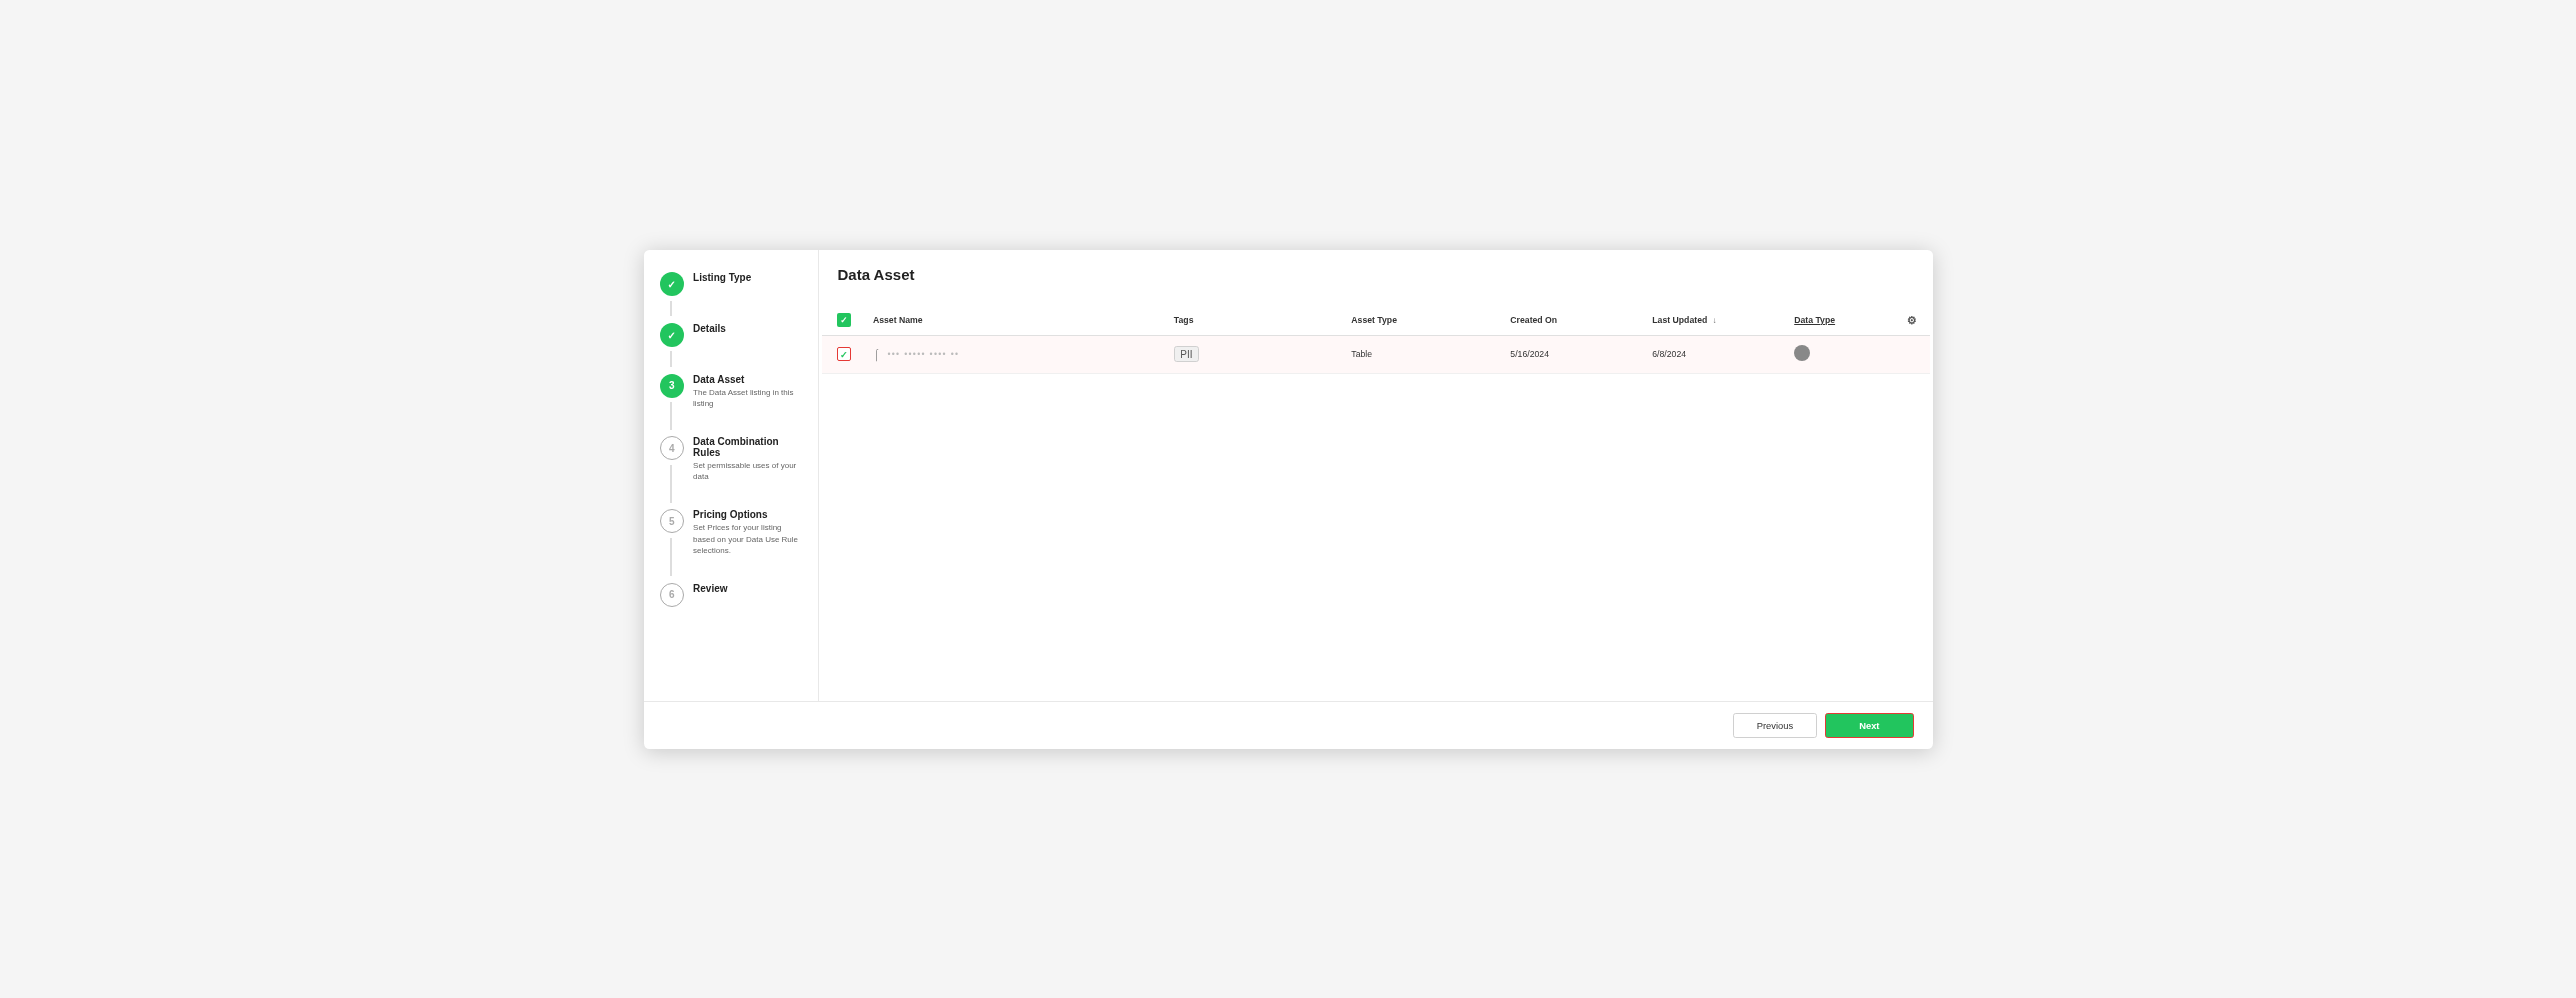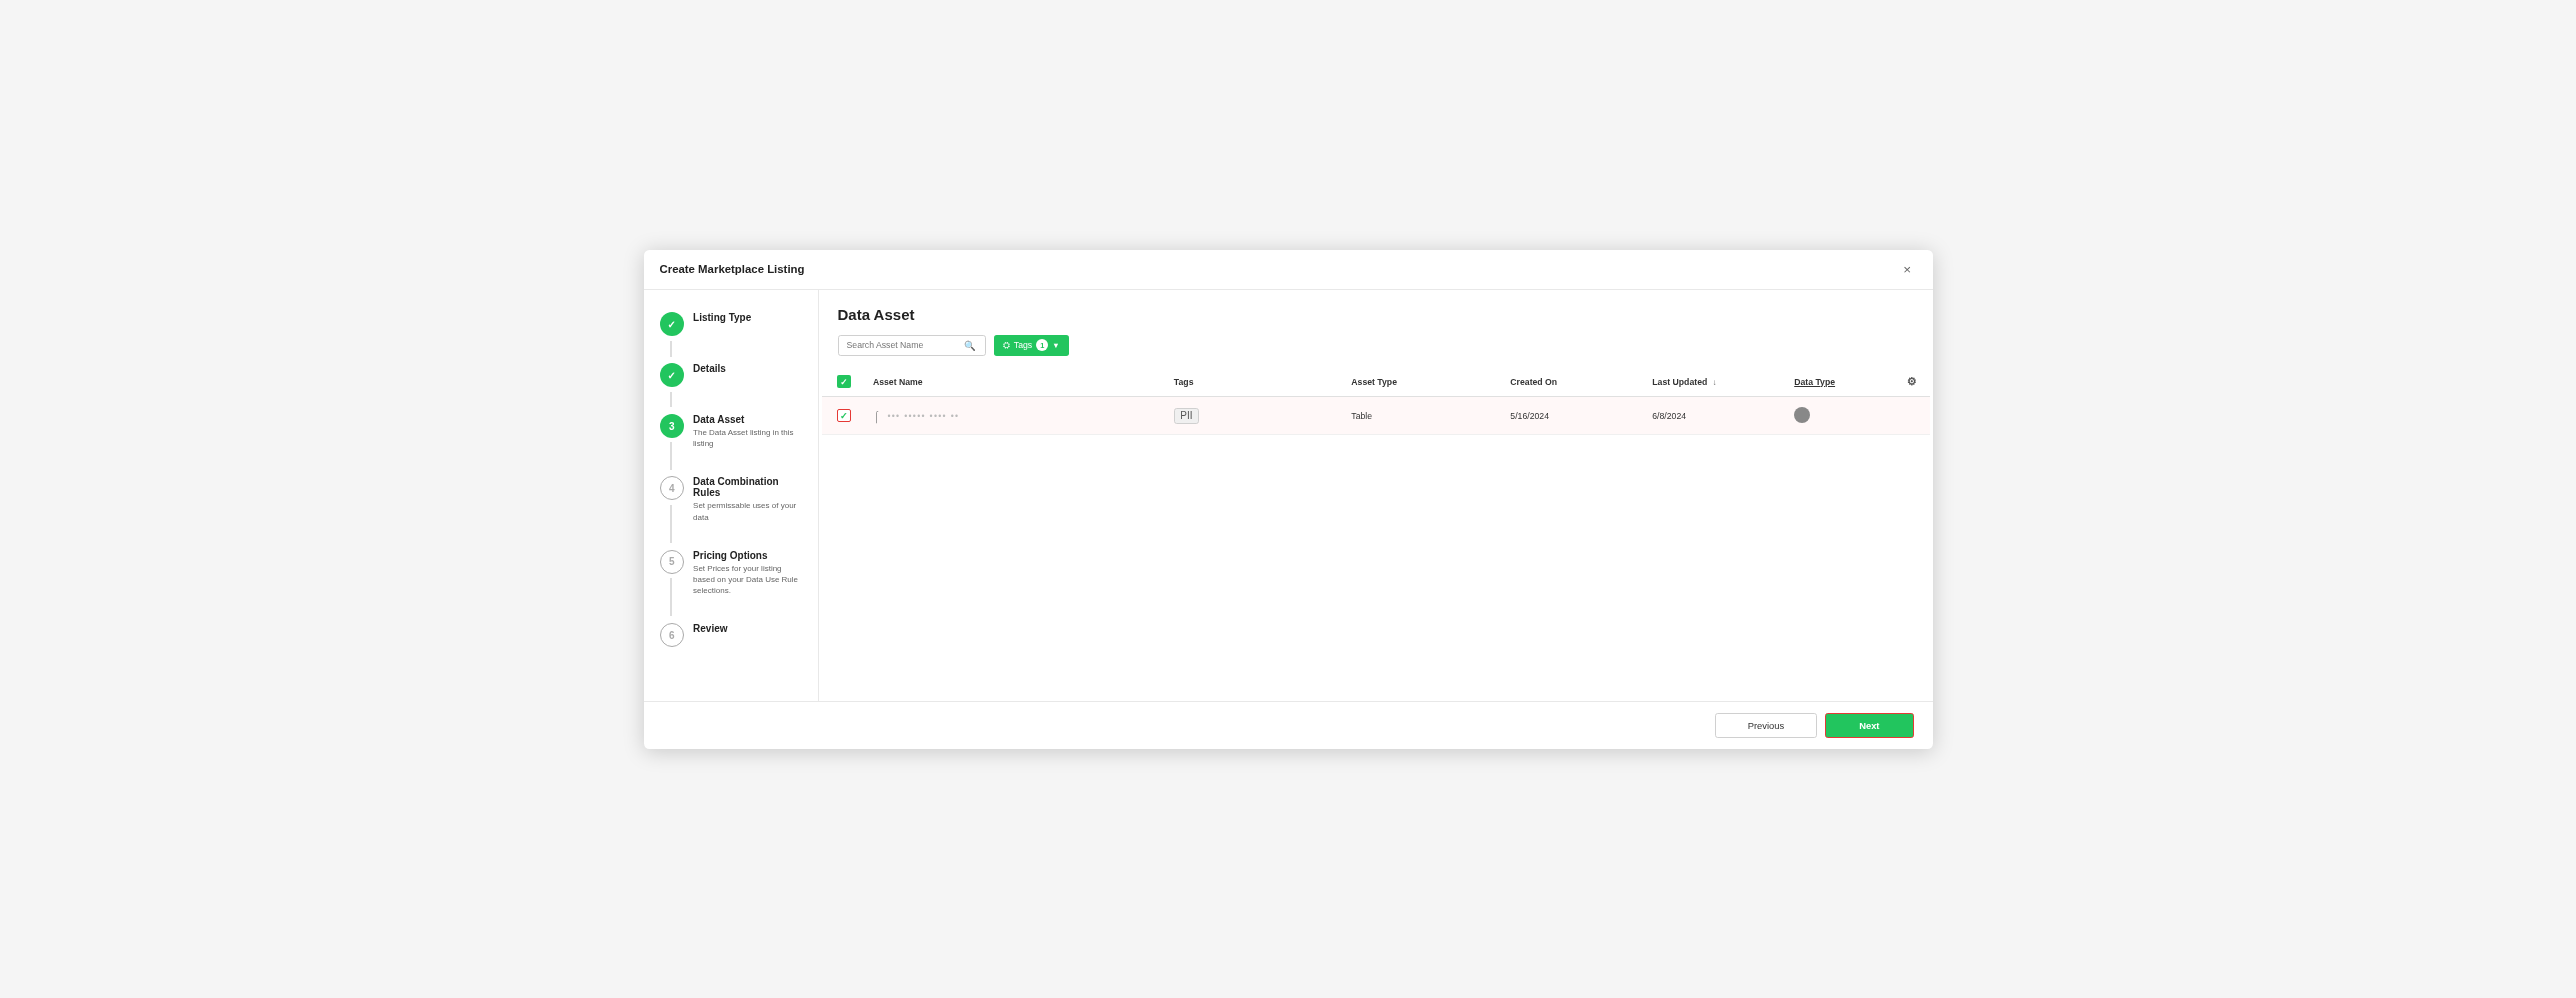--- a/index.html
+++ b/index.html
@@ -68,34 +68,30 @@
 
     .tag-badge { background: #f0f0f0; border: 0.7px solid #d0d0d0; border-radius: 2.7px; padding: 1.3px 5.4px; font-size: 10px; color: #555; display: inline-block; }
 
     .sort-icon { color: #666; margin-left: 2.7px; font-size: 8px; }
     .settings-icon { color: #555; font-size: 10.8px; cursor: pointer; }
 
     .data-type-icon { width: 16px; height: 16px; background: #888; border-radius: 50%; display: inline-block; }
 
     
     .modal-footer { padding: 10.8px 19px; border-top: 0.7px solid #e8e8e8; display: flex; justify-content: flex-end; gap: 8px; align-items: center; }
-    .btn-previous { background: white; border: 0.7px solid #d0d0d0; border-radius: 2.7px; padding: 6px 32px; font-size: 9.4px; color: #333; cursor: pointer; font-weight: 500; }
+    .btn-previous { background: white; border: 0.7px solid #d0d0d0; border-radius: 2.7px; padding: 6px 23px; font-size: 9.4px; color: #333; cursor: pointer; font-weight: 500; }
     .btn-next { background: #22c55e; border: 1.3px solid #e53935; border-radius: 2.7px; padding: 6px 33px; font-size: 9.4px; color: white; cursor: pointer; font-weight: 600; }
 
     .selected-row { background: #fff8f8; }
   </style>
 </head>
 <body>
 
 <div class="modal-overlay">
 
-  <div class="modal-header">
-    <span class="modal-title">Create Marketplace Listing</span>
-    <button class="close-btn">×</button>
-  </div>
 
   <div class="modal-body">
 
     <div class="sidebar">
 
       <div class="step-item">
         <div class="step-circle completed">✓</div>
         <div class="step-info">
           <div class="step-label">Listing Type</div>
         </div>
@@ -142,32 +138,20 @@
         <div class="step-info">
           <div class="step-label">Review</div>
         </div>
       </div>
 
     </div>
 
     <div class="main-content">
       <div class="content-header">
         <div class="content-title">Data Asset</div>
-        <div class="toolbar">
-          <div class="search-box">
-            <input type="text" placeholder="Search Asset Name" style="">
-            <span class="search-icon">🔍</span>
-          </div>
-          <button class="tags-btn">
-            <span>⛭</span>
-            <span>Tags</span>
-            <span class="tags-badge">1</span>
-            <span class="tags-chevron">▼</span>
-          </button>
-        </div>
       </div>
 
       <div class="table-container">
         <table>
           <thead>
             <tr>
               <th class="col-checkbox">
                 <div class="checkbox-cell">
                   <div class="checkbox-header"></div>
                 </div>

